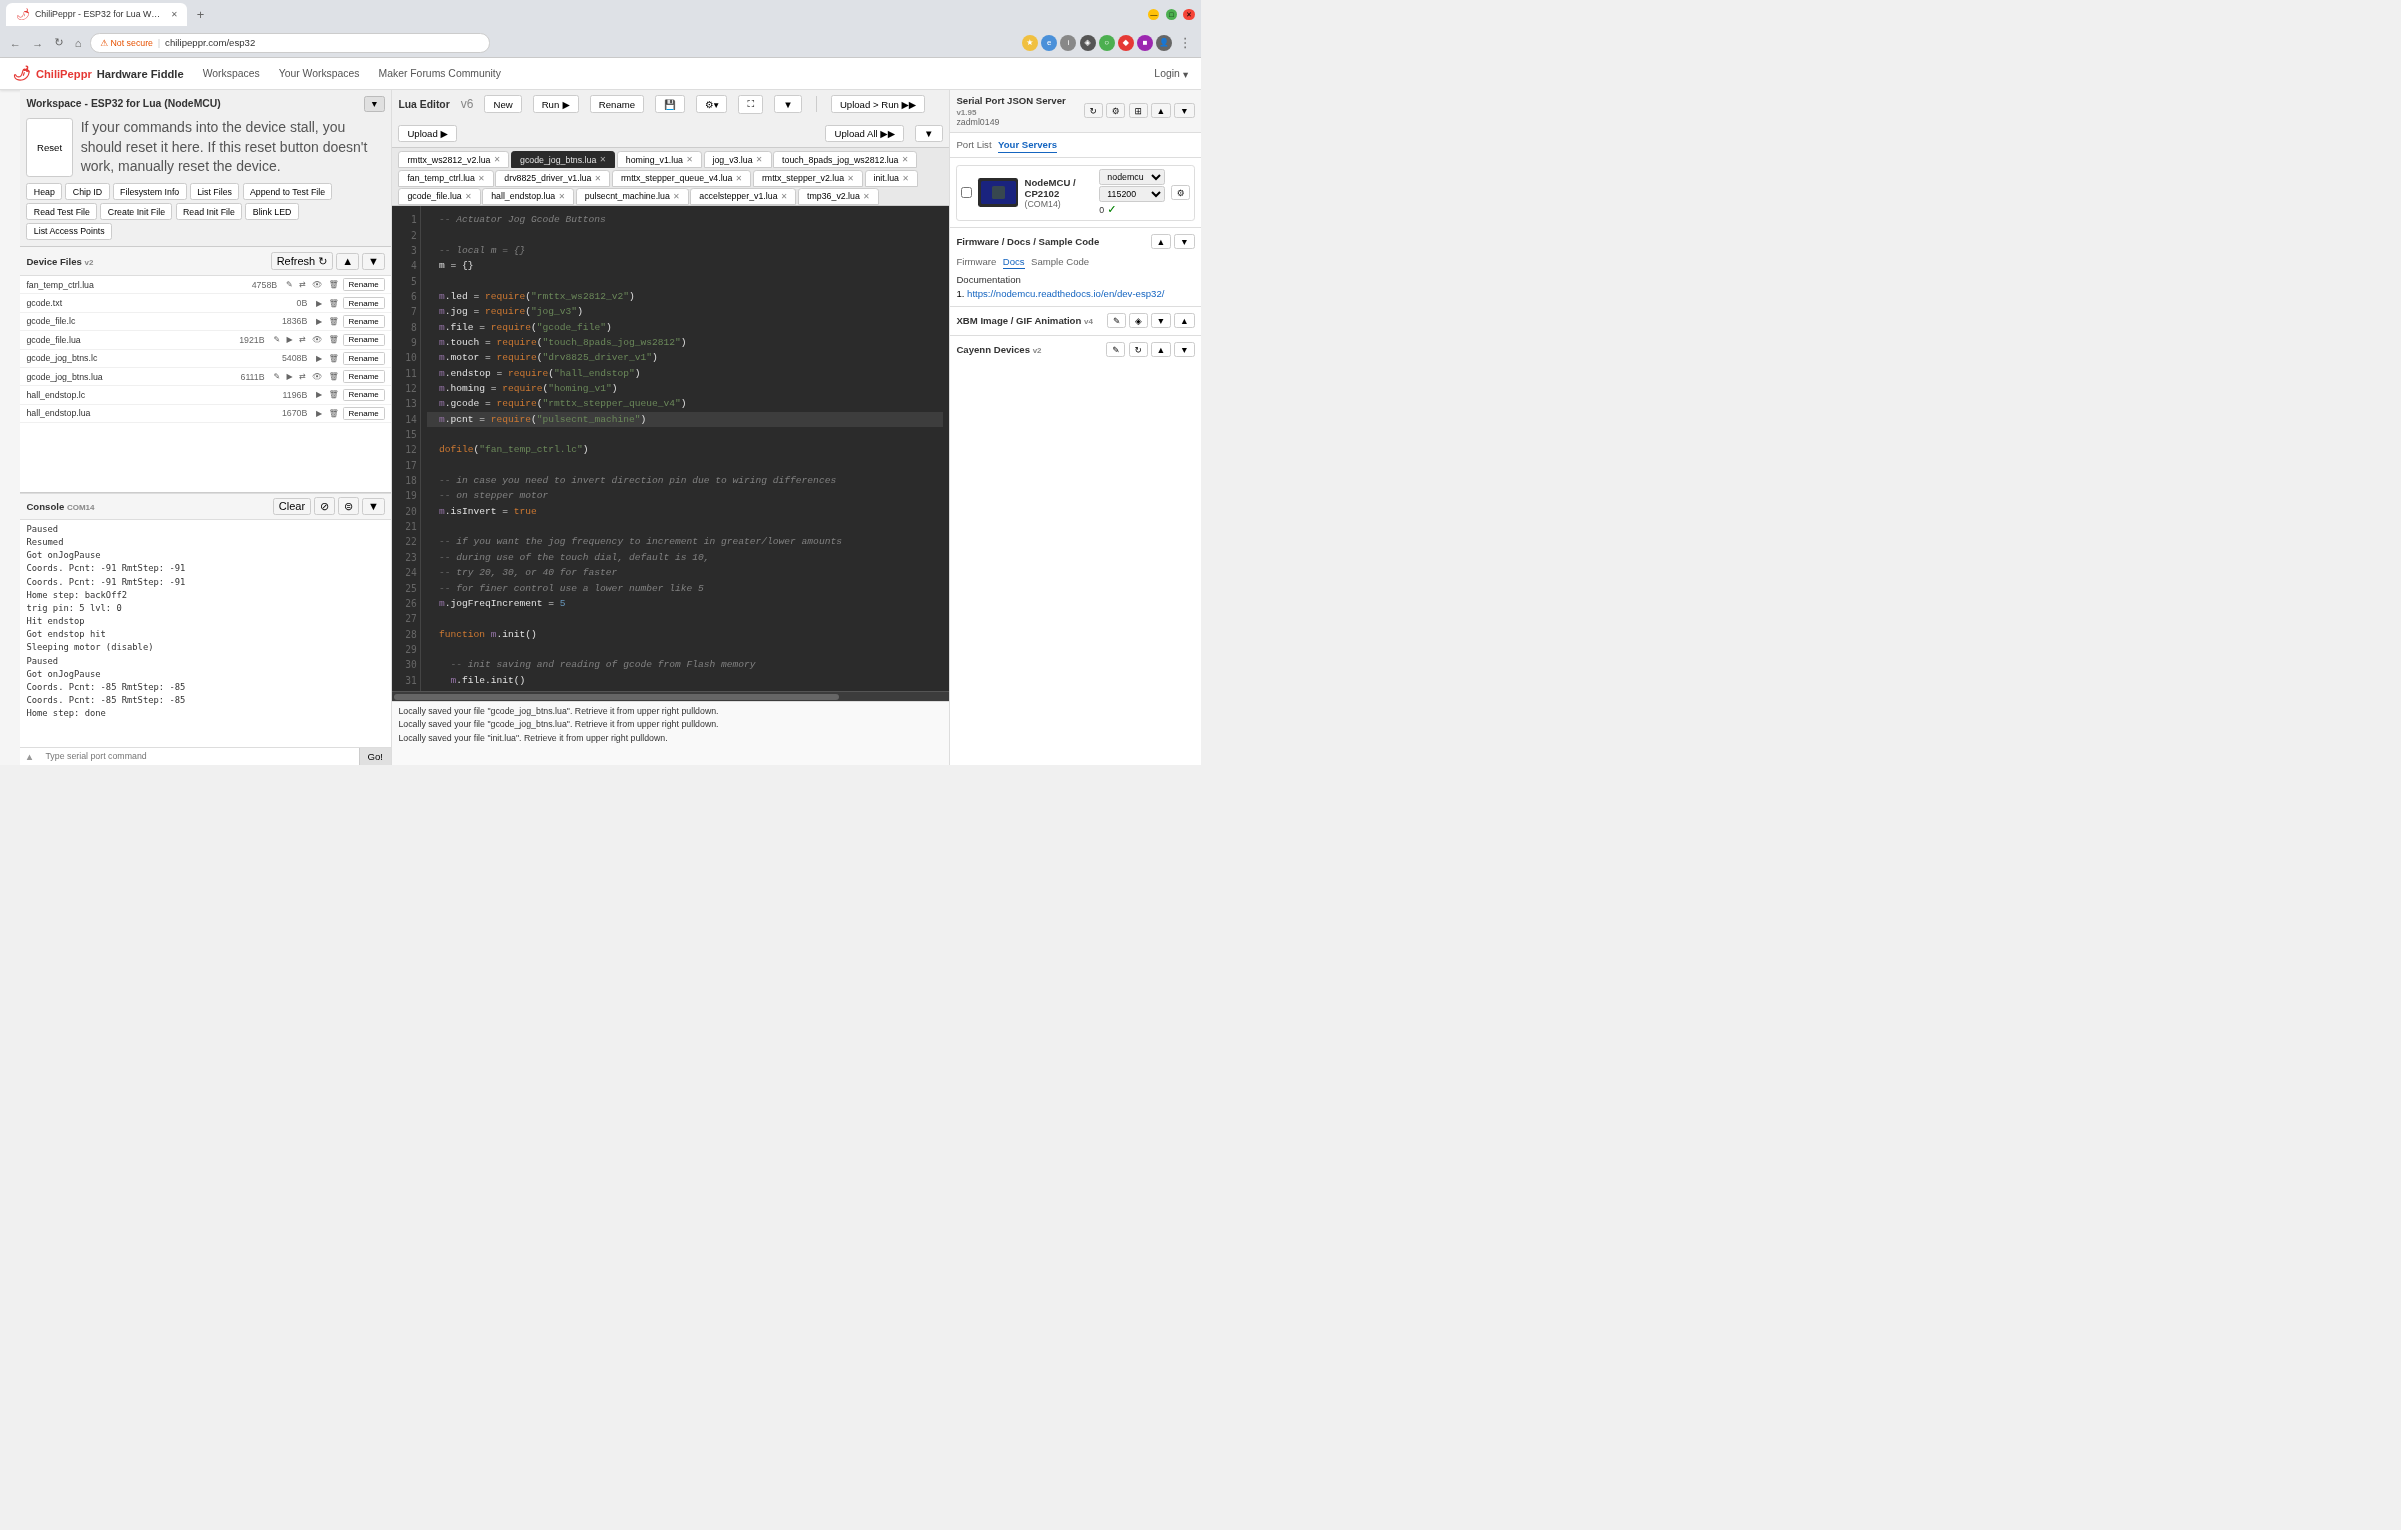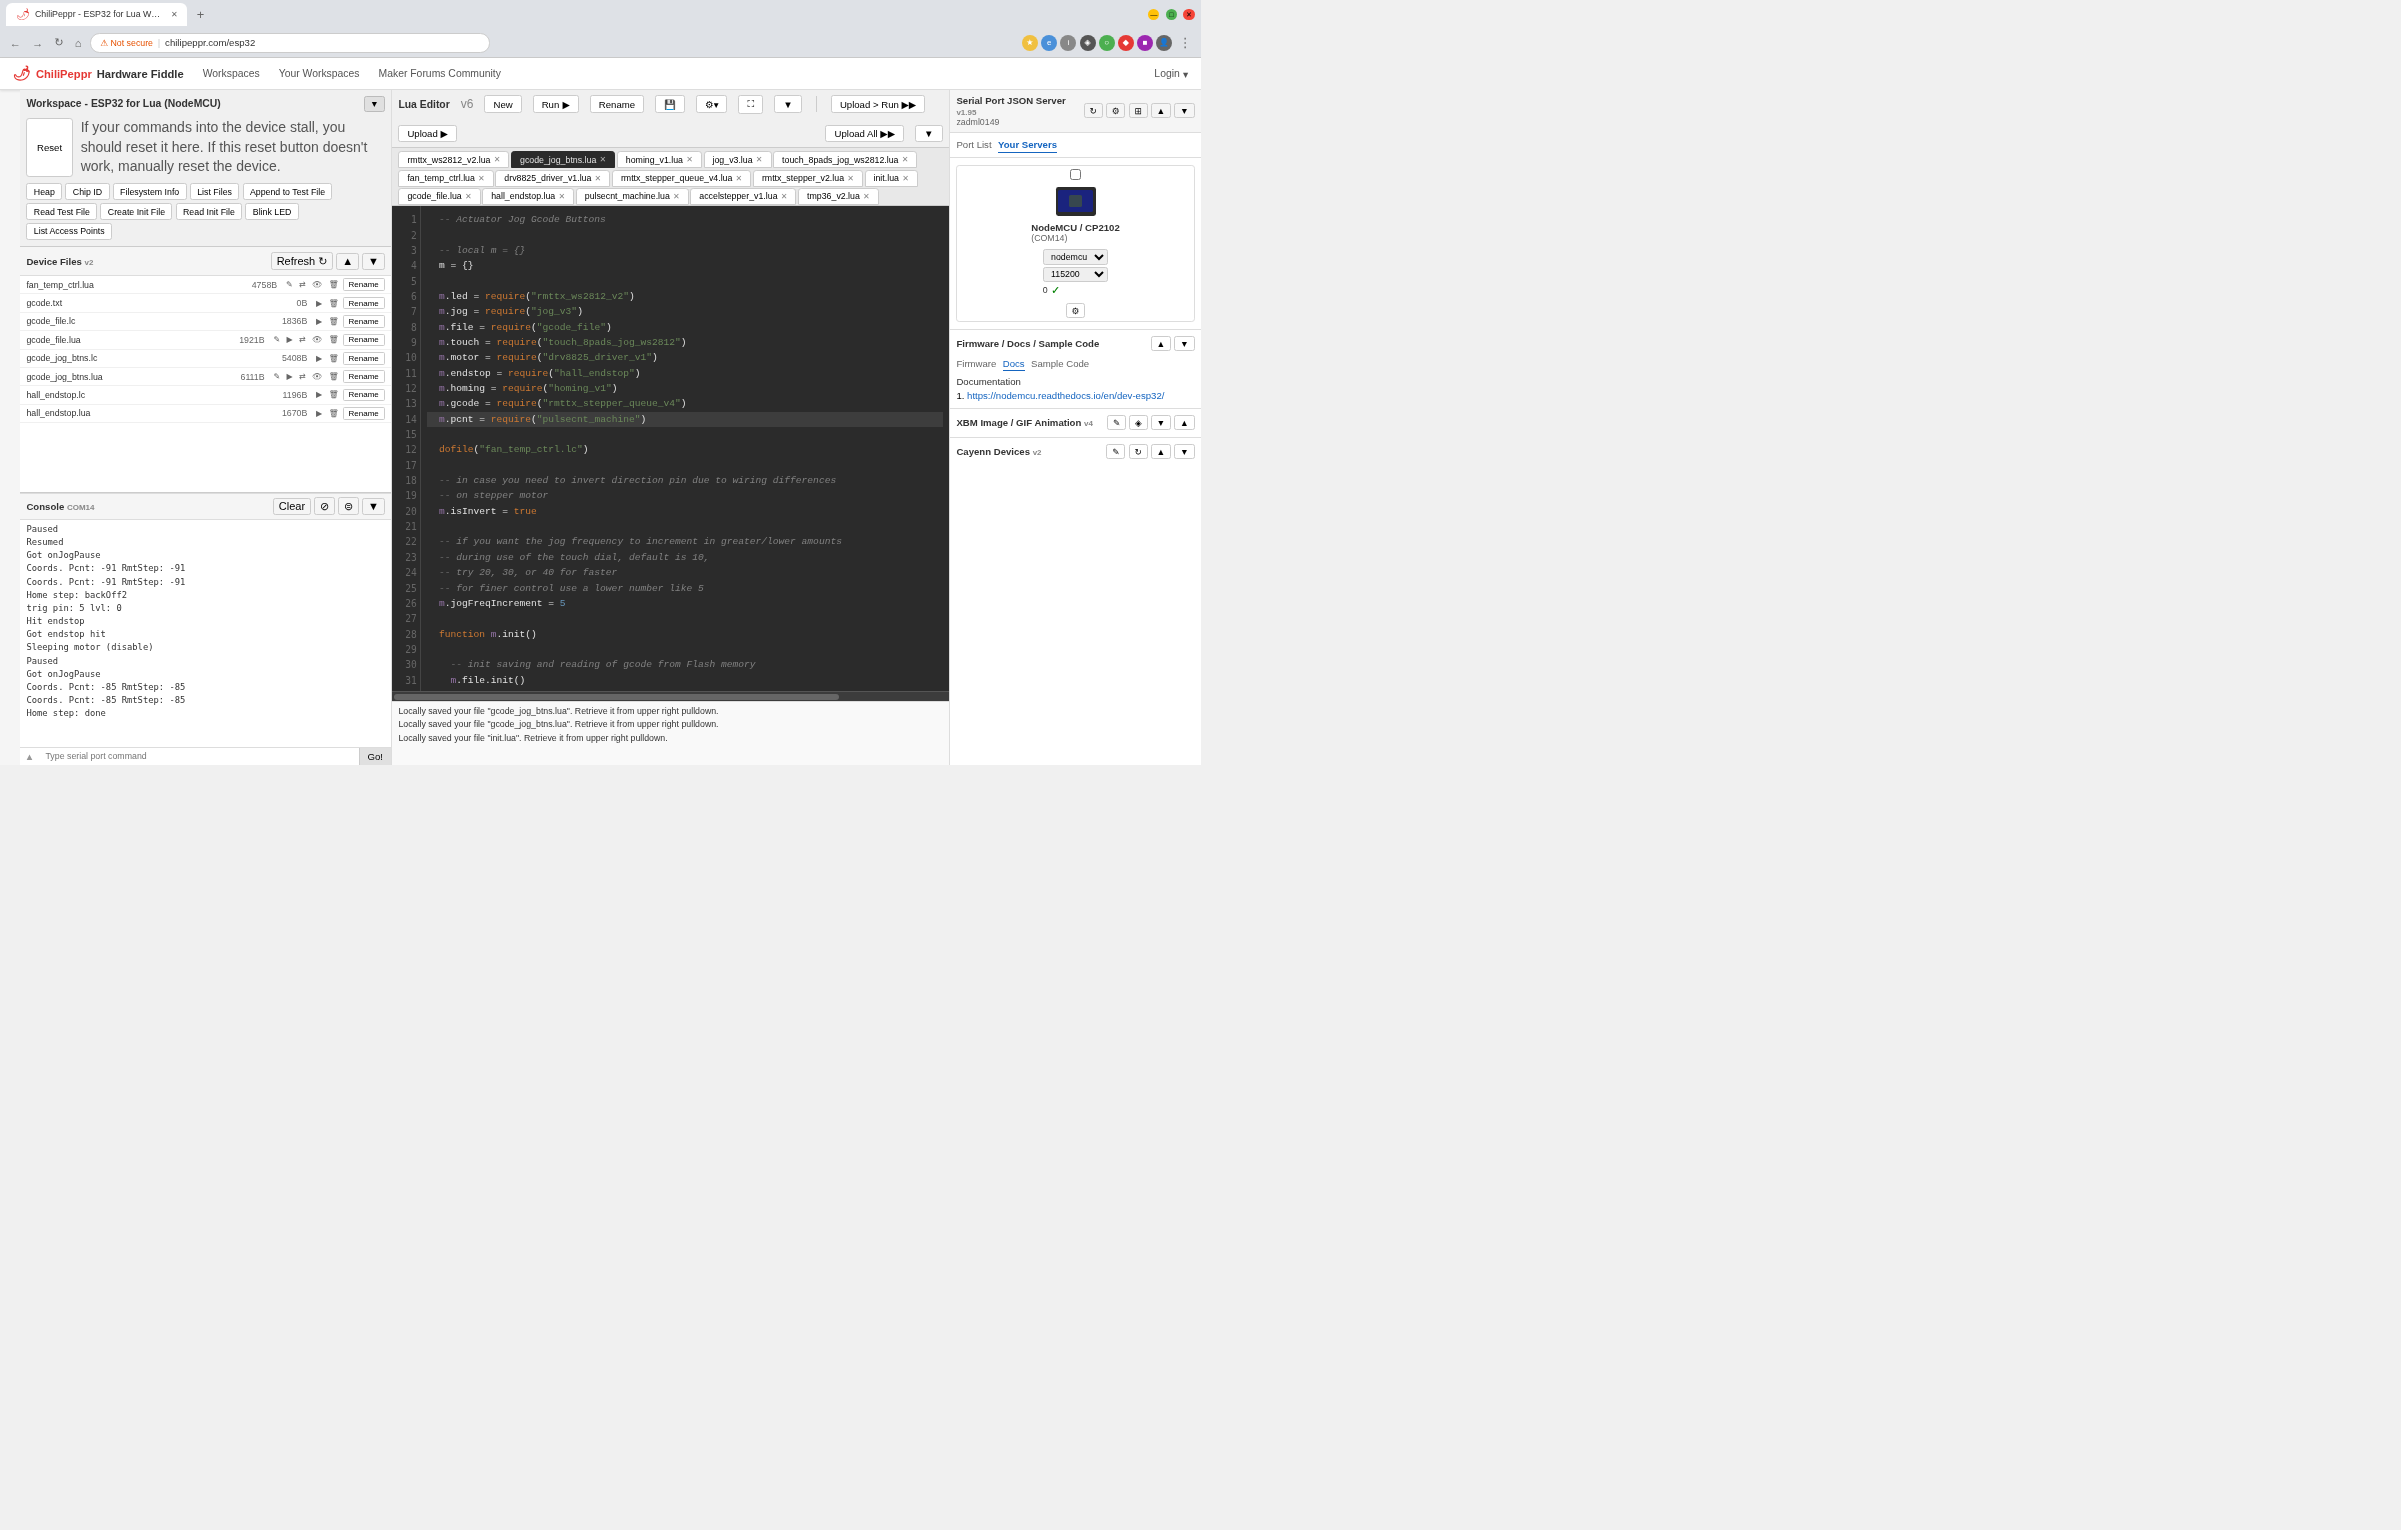--- a/index.html
+++ b/index.html
@@ -111,21 +111,21 @@
 
     .serial-header { background: #f5f5f5; padding: 4.8px 6.4px; border-bottom: 0.8px solid #ddd; display: flex; align-items: center; justify-content: space-between; }
     .serial-controls { display: flex; gap: 3.2px; }
     .serial-btn { background: none; border: 0.8px solid #ccc; border-radius: 2.4px; padding: 1.6px 4.8px; cursor: pointer; font-size: 8.8px; }
 
     .port-tabs { display: flex; padding: 4.8px 6.4px; gap: 6.4px; border-bottom: 0.8px solid #ddd; }
     .port-tab { font-size: 9.6px; color: #666; cursor: pointer; padding: 1.6px 0; }
     .port-tab.active { color: #1565c0; border-bottom: 1.6px solid #1565c0; font-weight: bold; }
 
     .server-section { padding: 6.4px; border-bottom: 0.8px solid #ddd; }
-    .server-item { display: flex; align-items: center; gap: 6.4px; padding: 3.2px; border: 0.8px solid #ddd; border-radius: 3.2px; flex-direction: column; }
+    .server-item { display: flex; align-items: center; gap: 6.4px; padding: 3.2px; border: 0.8px solid #ddd; border-radius: 3.2px; }
     .server-thumb { width: 40px; height: 29px; background: #2b2b2b; border-radius: 2.4px; display: flex; align-items: center; justify-content: center; overflow: hidden; }
     .server-thumb-board { width: 35px; height: 22.4px; background: #1a237e; border-radius: 1.6px; display: flex; align-items: center; justify-content: center; }
     .server-thumb-chip { width: 12.8px; height: 12.8px; background: #37474f; border-radius: 1.6px; }
     .server-info { flex: 1; }
     .server-name { font-size: 9.6px; font-weight: bold; color: #333; }
     .server-detail { font-size: 8.8px; color: #666; }
     .server-controls { display: flex; flex-direction: column; gap: 1.6px; }
     .server-select { font-size: 8.8px; border: 0.8px solid #ccc; border-radius: 2.4px; padding: 0.8px 3.2px; }
     .server-check { width: 11.2px; height: 11.2px; }
     .server-0 { font-size: 8.8px; color: #333; }

